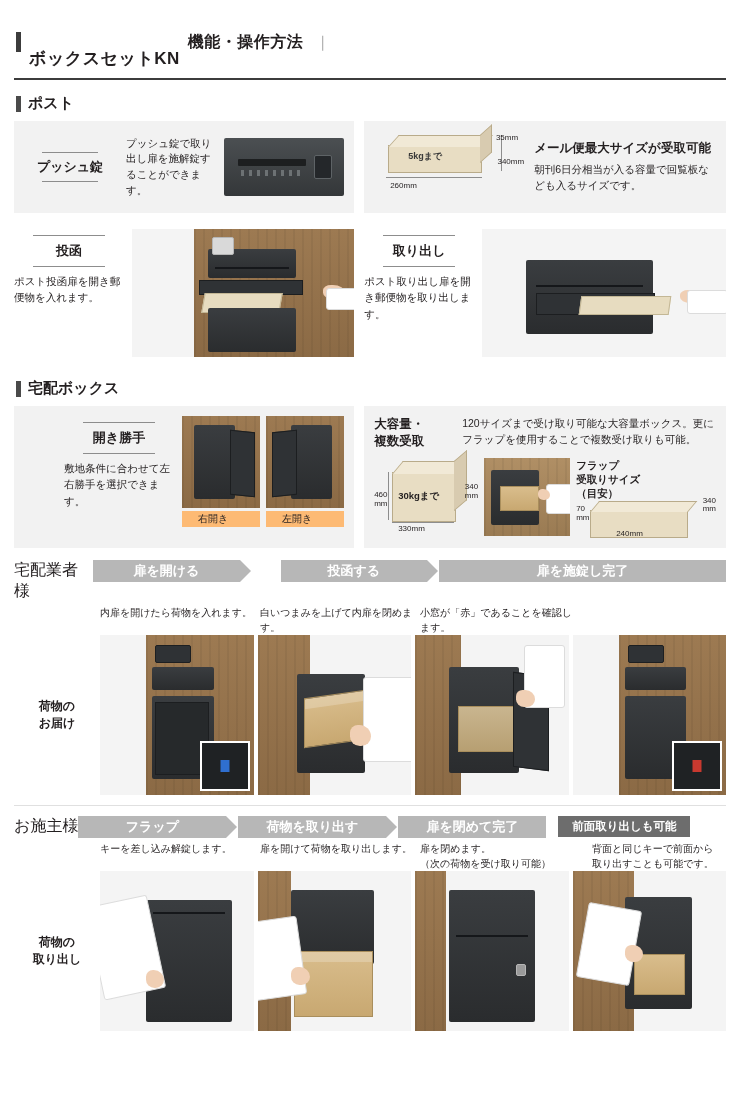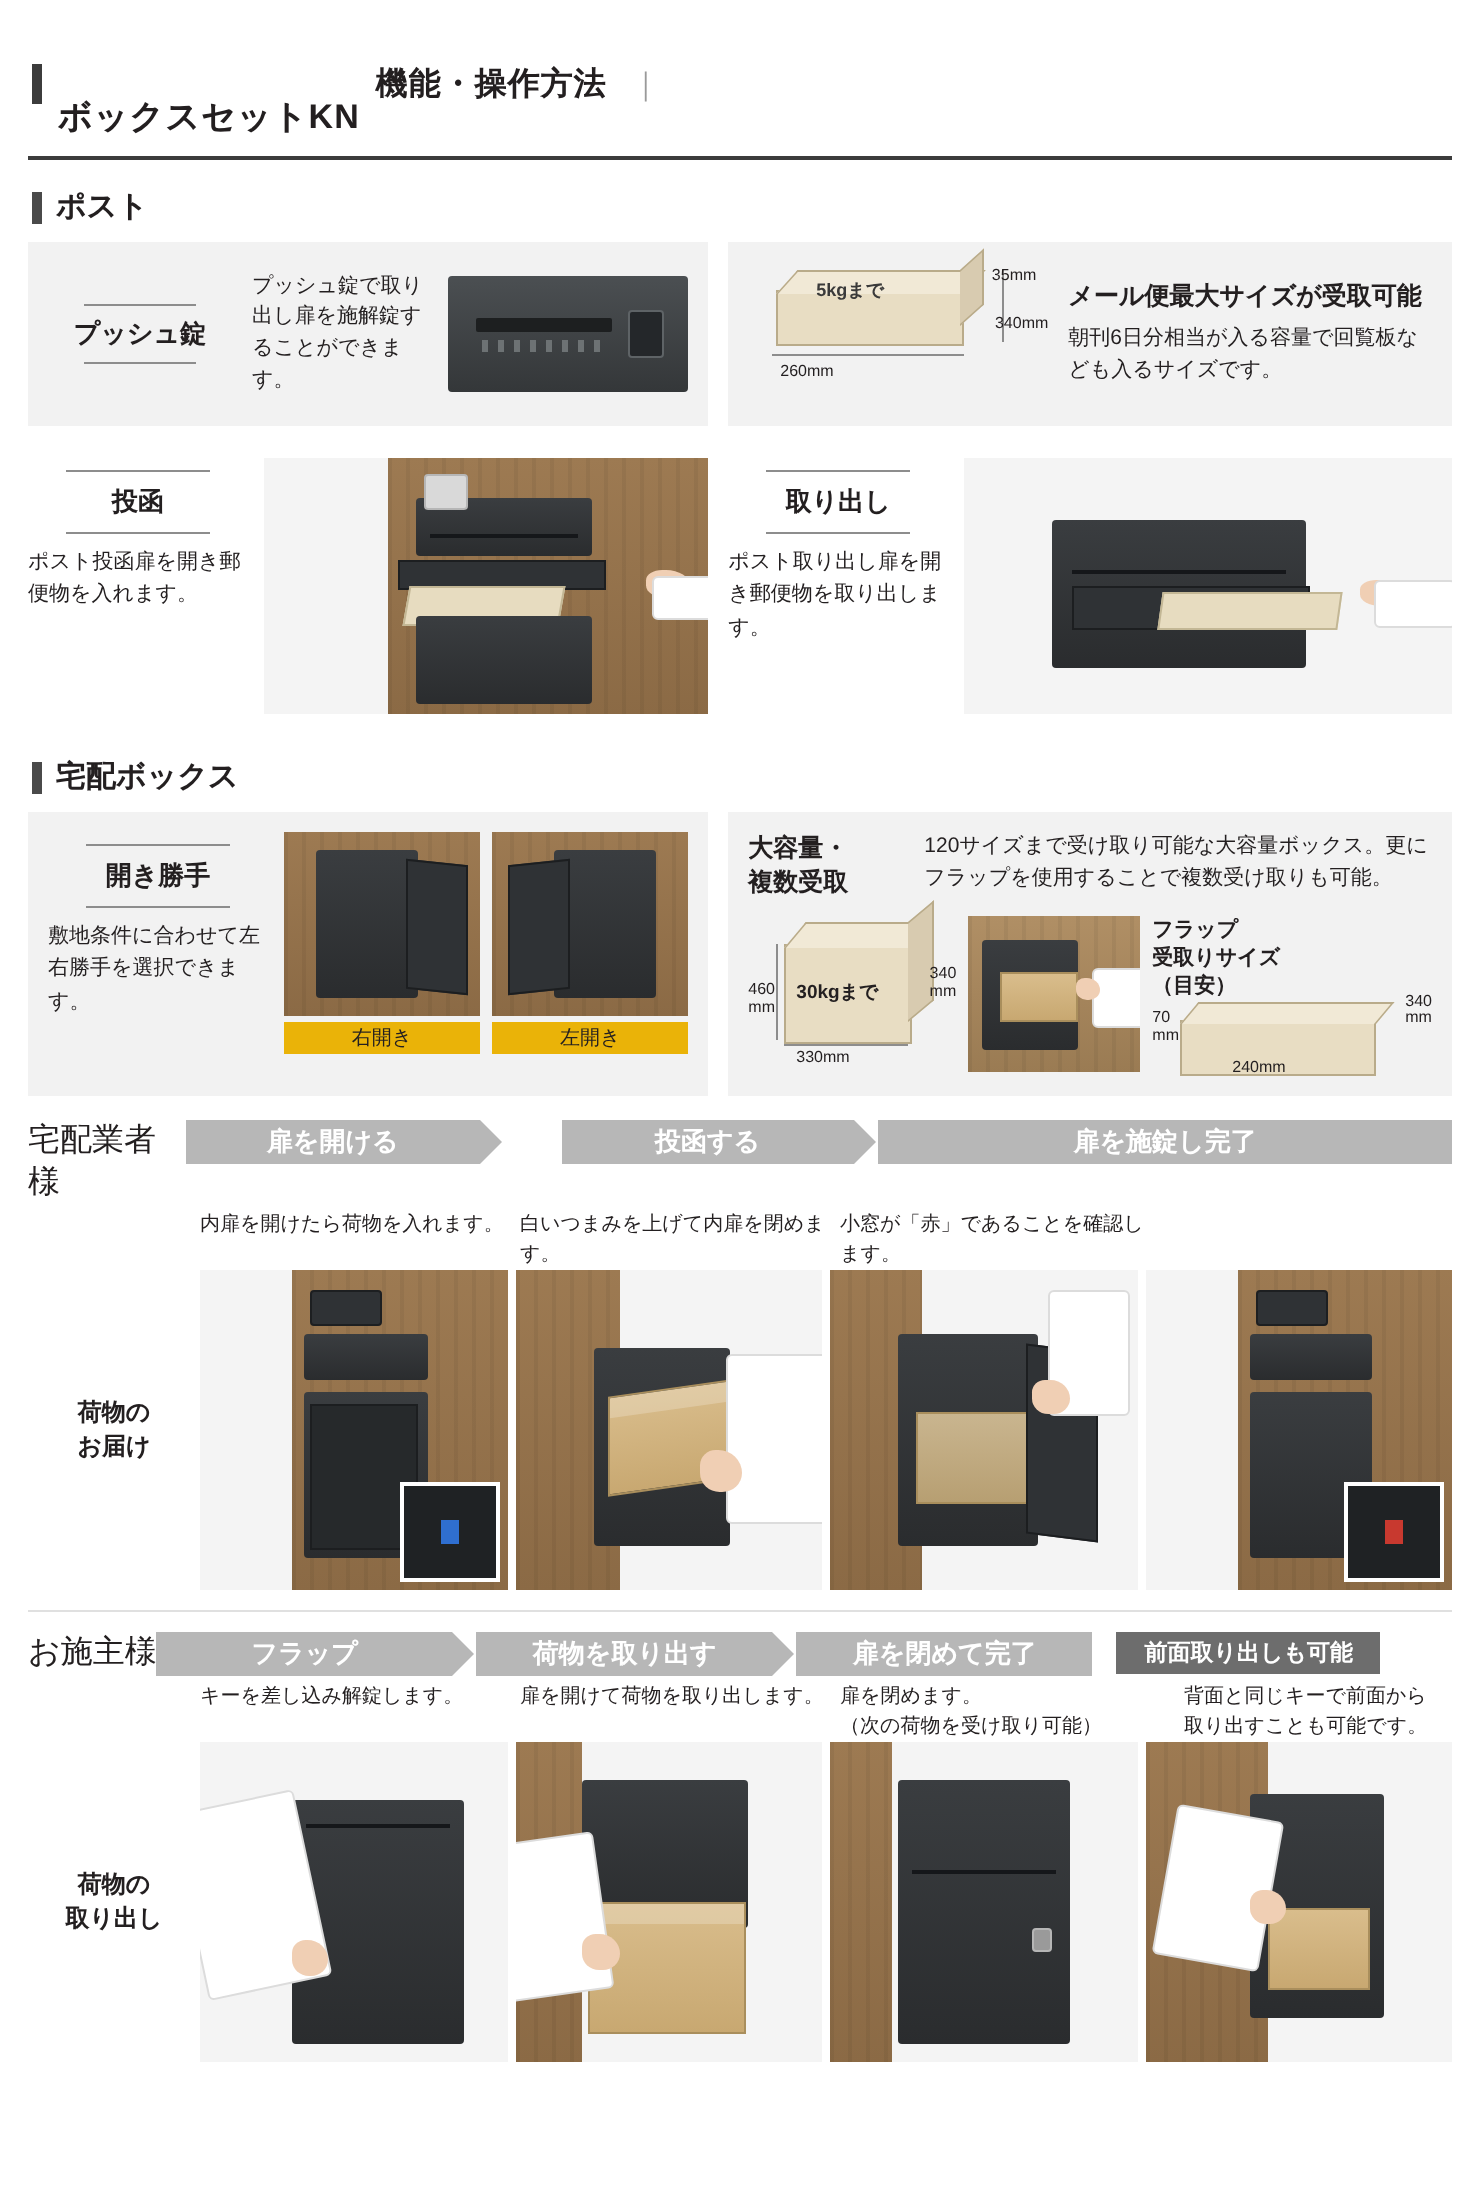--- a/index.html
+++ b/index.html
@@ -190,21 +190,21 @@
     height: 26px;
     background: #d8cbb0;
     border: 1px solid #b9ab8a;
     border-left: none;
     transform: skewY(-42deg);
     transform-origin: top left;
   }
   .mailsize .tag-5kg {
     position: absolute;
     left: 34px;
-    top: 8px;
+    top: 19px;
     font-size: 9px;
     font-weight: bold;
     color: #3a3a3a;
   }
   .mailsize .d-35 {
     position: absolute;
     right: 6px;
     top: 2px;
     font-size: 8px;
   }
@@ -357,21 +357,21 @@
     margin-bottom: 12px;
   }
   .deliv-left {
     width: 345px;
     background: #f2f2f2;
     box-sizing: border-box;
     padding: 10px;
     display: flex;
     gap: 8px;
   }
-  .deliv-left .cap { width: 110px; flex: none; }
+  .deliv-left .cap { width: 110px; flex: none; margin-left: 40px; }
   .deliv-left .cap .ttl {
     font-size: 13px;
     font-weight: bold;
     text-align: center;
     position: relative;
   }
   .deliv-left .cap .ttl::before,
   .deliv-left .cap .ttl::after {
     content: "";
     display: block;
@@ -382,25 +382,24 @@
   }
   .deliv-left .cap .txt {
     font-size: 10.5px;
     line-height: 1.55;
     margin-top: 4px;
   }
   .deliv-left .imgs { flex: 1; display: flex; gap: 6px; }
   .deliv-left .imgs .col { flex: 1; }
   .deliv-left .imgs .col .pic { height: 92px; position: relative; overflow: hidden; }
   .deliv-left .imgs .col .lab {
-    text-align: center;
     font-size: 10px;
     margin-top: 3px;
-    background: #eab308;
-    padding: 1px 0;
+    background: #fdba74;
+    padding: 1px 16px;
   }
 
   .deliv-right {
     width: 367px;
     background: #f2f2f2;
     box-sizing: border-box;
     padding: 10px;
   }
   .deliv-right .hdr { display: flex; gap: 8px; }
   .deliv-right .hdr .ttl {

